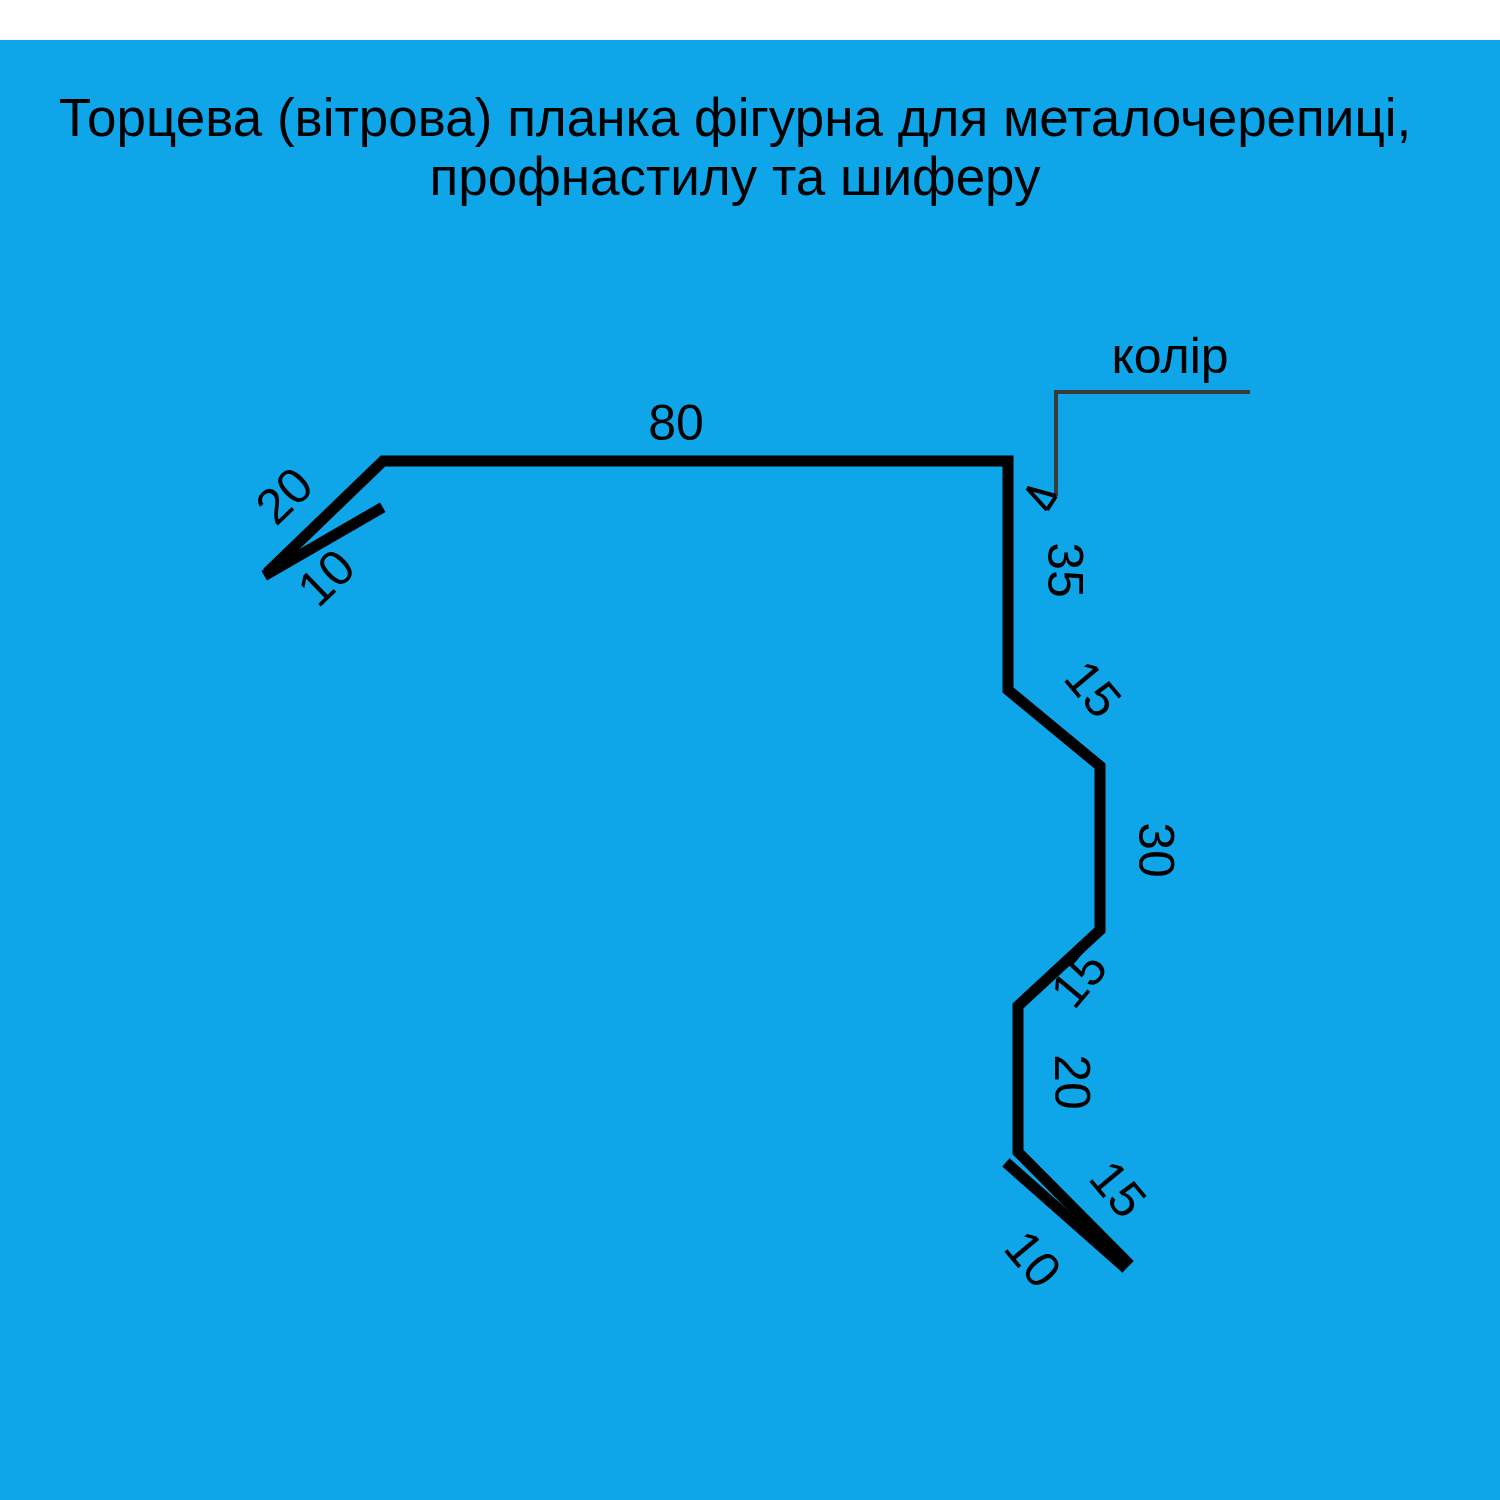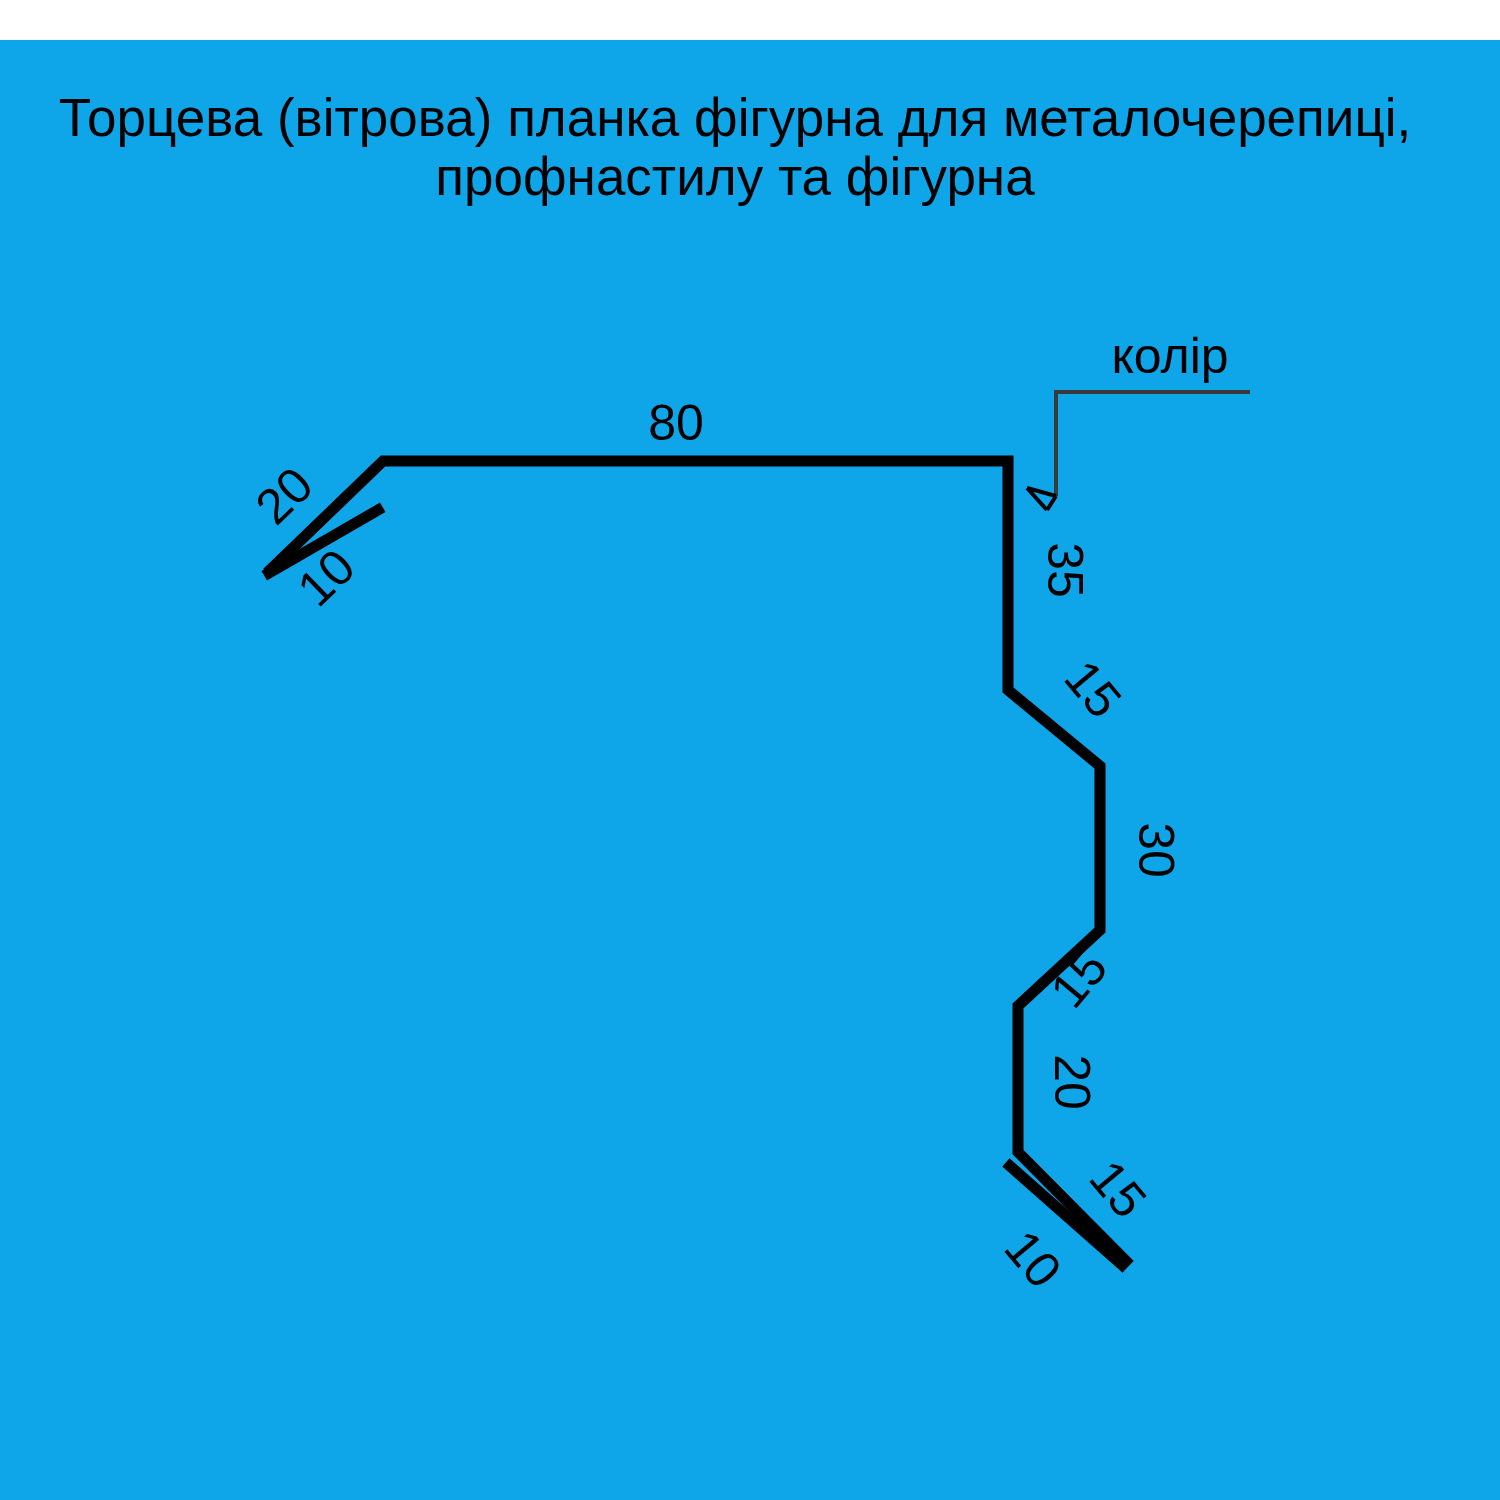--- a/index.html
+++ b/index.html
@@ -82,21 +82,21 @@
     stroke-width: 4;
   }
 </style>
 </head>
 <body>
 
 <div id="page">
 
   <div id="title-block">
     <span class="title-line">Торцева (вітрова) планка фігурна для металочерепиці,</span>
-    <span class="title-line">профнастилу та фігурна</span>
+    <span class="title-line">профнастилу та шиферу</span>
   </div>
 
   <svg id="drawing-svg" viewBox="0 0 1500 1500">
 
     <path class="profile-path" d="M 271 529
              L 383 421
              L 1008 421
              L 1008 650
              L 1100 726
              L 1100 890

